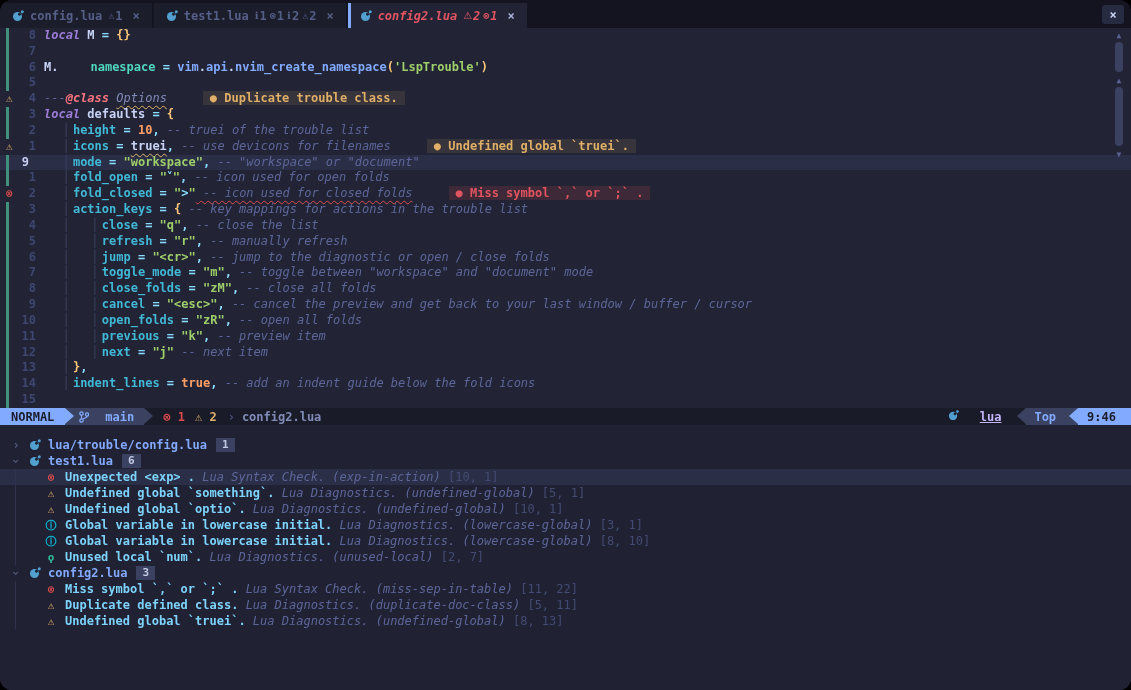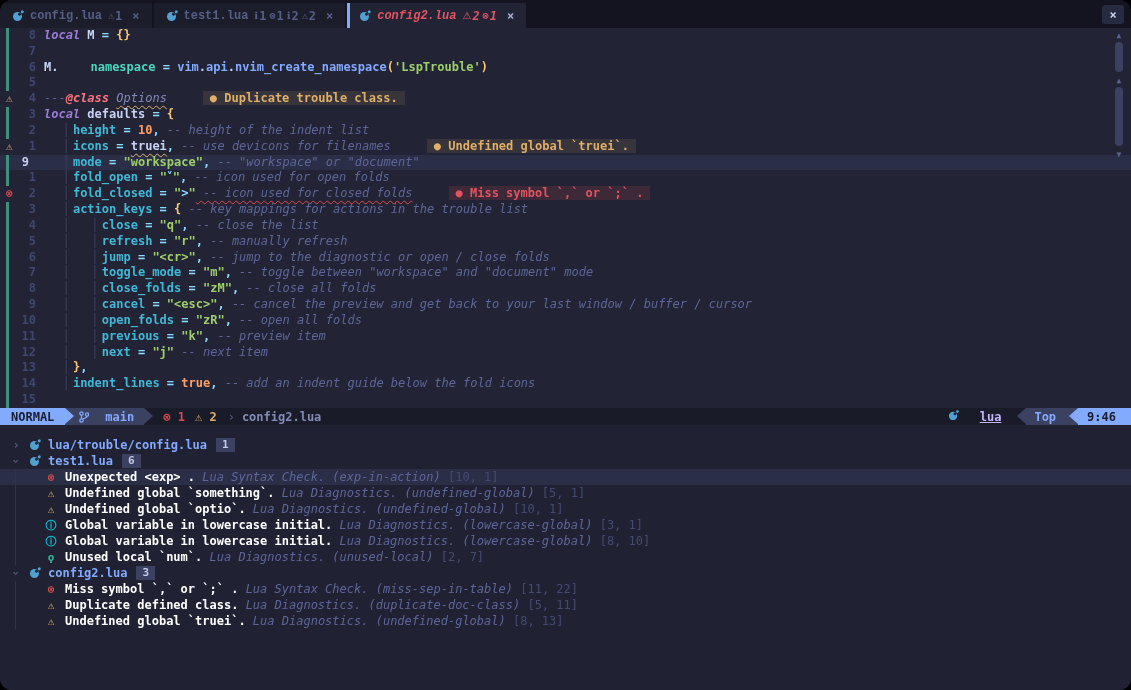--- a/index.html
+++ b/index.html
@@ -9,21 +9,21 @@
     position:relative; width:1131px; height:690px;
     border-radius:12px; overflow:hidden; background:#222436;
     font-family:"DejaVu Sans Mono","DejaVu Sans",monospace;
     font-size:12px; font-weight:bold; color:#c8d3f5;
   }
 
   
   .tabbar { height:28px; background:#13141f; display:flex; align-items:flex-end; position:relative; }
   .tab { height:25px; display:flex; align-items:center; gap:6px; padding:0 12px;
          background:#1b1d2b; border-right:2px solid #13141f; color:#565f89; cursor:default; }
-  .tab .tname { font-weight:bold;font-family:Liberation Mono, monospace; }
+  .tab .tname { font-weight:bold; }
   .tab.active { background:#222436; color:#e05561; border-left:3px solid #82aaff; padding-left:9px; }
   .tab.active .tname, .tab.active .tbadges { font-style:italic; }
   .tbadges { display:flex; align-items:center; gap:3px; }
   .tbadge { display:flex; align-items:center; gap:1px; }
   .tbadge .bicon { font-size:10px; }
   .tab-close { margin-left:4px; font-weight:bold; }
   .tab.active .tab-close { color:#aab2d6; font-style:normal; }
   .tabbar-close { position:absolute; right:7px; top:5px; width:22px; height:19px;
          background:#262b42; border-radius:3px; display:flex; align-items:center; justify-content:center; color:#c8d3f5; }
 
@@ -95,21 +95,21 @@
   .t-fileicon { margin:0 7px 0 7px; display:flex; align-items:center; }
   .t-filename { color:#82aaff; }
   .t-badge { background:#3b4261; color:#c4c9e6; padding:0 6px; margin-left:9px; font-size:11px; line-height:14px; }
   .t-item { padding-left:44px; position:relative; }
   .t-guide { position:absolute; left:15px; top:0; bottom:0; width:1px; background:#2f334d; }
   .sevicon { width:14px; display:inline-block; text-align:center; font-size:11px; margin-right:7px; }
   .sev-error   { color:#db4b4b; }
   .sev-warning { color:#e0af68; }
   .sev-info    { color:#0db9d7; }
   .sev-hint    { color:#2fbf9a; }
-  .t-msg { color:#ffffff; }
+  .t-msg { color:#7dd3fc; }
   .t-src, .t-code { color:#5d6699; font-style:italic; font-weight:normal; }
   .t-loc { color:#434b72; font-weight:normal; }
   .sp { white-space:pre; }
 </style>
 </head>
 <body>
 
 <div class="window">
 
   <div class="tabbar">
@@ -180,21 +180,21 @@
   </div>
 
   <div class="editor">
     <div>
         <div class="code-line"><span class="sign"><span class="gitbar"></span></span><span class="lnum">8</span><span class="ltext"><span class="tk-kw">local</span><span class="tk-fg"> M </span><span class="tk-op">= </span><span class="tk-br">{}</span></span></div>
         <div class="code-line"><span class="sign"><span class="gitbar"></span></span><span class="lnum">7</span><span class="ltext"></span></div>
         <div class="code-line"><span class="sign"><span class="gitbar"></span></span><span class="lnum">6</span><span class="ltext"><span class="tk-fg">M.</span><span class="tk-fld">namespace</span><span class="tk-op"> = </span><span class="tk-fn">vim</span><span class="tk-fg">.</span><span class="tk-fn">api</span><span class="tk-fg">.</span><span class="tk-fn">nvim_create_namespace</span><span class="tk-br">(</span><span class="tk-str">'LspTrouble'</span><span class="tk-br">)</span></span></div>
         <div class="code-line"><span class="sign"><span class="gitbar"></span></span><span class="lnum">5</span><span class="ltext"></span></div>
         <div class="code-line"><span class="sign sev-warning">⚠</span><span class="lnum">4</span><span class="ltext"><span class="tk-com">---</span><span class="tk-cls">@class</span><span class="tk-fg"> </span><span class="tk-clsname sq-y">Options</span><span class="virt virt-warning">● Duplicate trouble class.</span></span></div>
         <div class="code-line"><span class="sign"><span class="gitbar"></span></span><span class="lnum">3</span><span class="ltext"><span class="tk-kw">local</span><span class="tk-fg"> defaults </span><span class="tk-op">= </span><span class="tk-br">{</span></span></div>
-        <div class="code-line"><span class="sign"><span class="gitbar"></span></span><span class="lnum">2</span><span class="ltext"><span class="tk-ind">   ▏</span><span class="tk-prop">height</span><span class="tk-op"> = </span><span class="tk-num">10</span><span class="tk-op">,</span><span class="tk-com"> -- height of the indent list</span></span></div>
+        <div class="code-line"><span class="sign"><span class="gitbar"></span></span><span class="lnum">2</span><span class="ltext"><span class="tk-ind">   ▏</span><span class="tk-prop">height</span><span class="tk-op"> = </span><span class="tk-num">10</span><span class="tk-op">,</span><span class="tk-com"> -- truei of the trouble list</span></span></div>
         <div class="code-line"><span class="sign sev-warning">⚠</span><span class="lnum">1</span><span class="ltext"><span class="tk-ind">   ▏</span><span class="tk-prop">icons</span><span class="tk-op"> = </span><span class="tk-fg sq-y">truei</span><span class="tk-op">,</span><span class="tk-com"> -- use devicons for filenames</span><span class="virt virt-warning">● Undefined global `truei`.</span></span></div>
         <div class="code-line cursorline"><span class="sign"><span class="gitbar"></span></span><span class="lnum cur">9</span><span class="ltext"><span class="tk-ind">   ▏</span><span class="tk-prop">mode</span><span class="tk-op"> = </span><span class="tk-str">"workspace"</span><span class="tk-op">,</span><span class="tk-com"> -- "workspace" or "document"</span></span></div>
         <div class="code-line"><span class="sign"><span class="gitbar"></span></span><span class="lnum">1</span><span class="ltext"><span class="tk-ind">   ▏</span><span class="tk-prop">fold_open</span><span class="tk-op"> = </span><span class="tk-str">"</span><span class="tk-spec">˅</span><span class="tk-str">"</span><span class="tk-op">,</span><span class="tk-com"> -- icon used for open folds</span></span></div>
         <div class="code-line"><span class="sign sev-error">⊗</span><span class="lnum">2</span><span class="ltext"><span class="tk-ind">   ▏</span><span class="tk-prop">fold_closed</span><span class="tk-op"> = </span><span class="tk-str">"</span><span class="tk-spec">&gt;</span><span class="tk-str">"</span><span class="tk-com sq-r"> -- icon used for closed folds</span><span class="virt virt-error">● Miss symbol `,` or `;` .</span></span></div>
         <div class="code-line"><span class="sign"><span class="gitbar"></span></span><span class="lnum">3</span><span class="ltext"><span class="tk-ind">   ▏</span><span class="tk-prop">action_keys</span><span class="tk-op"> = </span><span class="tk-br">{</span><span class="tk-com"> -- key mappings for actions in the trouble list</span></span></div>
         <div class="code-line"><span class="sign"><span class="gitbar"></span></span><span class="lnum">4</span><span class="ltext"><span class="tk-ind">   ▏   ▏</span><span class="tk-prop">close</span><span class="tk-op"> = </span><span class="tk-str">"q"</span><span class="tk-op">,</span><span class="tk-com"> -- close the list</span></span></div>
         <div class="code-line"><span class="sign"><span class="gitbar"></span></span><span class="lnum">5</span><span class="ltext"><span class="tk-ind">   ▏   ▏</span><span class="tk-prop">refresh</span><span class="tk-op"> = </span><span class="tk-str">"r"</span><span class="tk-op">,</span><span class="tk-com"> -- manually refresh</span></span></div>
         <div class="code-line"><span class="sign"><span class="gitbar"></span></span><span class="lnum">6</span><span class="ltext"><span class="tk-ind">   ▏   ▏</span><span class="tk-prop">jump</span><span class="tk-op"> = </span><span class="tk-str">"&lt;cr&gt;"</span><span class="tk-op">,</span><span class="tk-com"> -- jump to the diagnostic or open / close folds</span></span></div>
         <div class="code-line"><span class="sign"><span class="gitbar"></span></span><span class="lnum">7</span><span class="ltext"><span class="tk-ind">   ▏   ▏</span><span class="tk-prop">toggle_mode</span><span class="tk-op"> = </span><span class="tk-str">"m"</span><span class="tk-op">,</span><span class="tk-com"> -- toggle between "workspace" and "document" mode</span></span></div>
         <div class="code-line"><span class="sign"><span class="gitbar"></span></span><span class="lnum">8</span><span class="ltext"><span class="tk-ind">   ▏   ▏</span><span class="tk-prop">close_folds</span><span class="tk-op"> = </span><span class="tk-str">"zM"</span><span class="tk-op">,</span><span class="tk-com"> -- close all folds</span></span></div>

